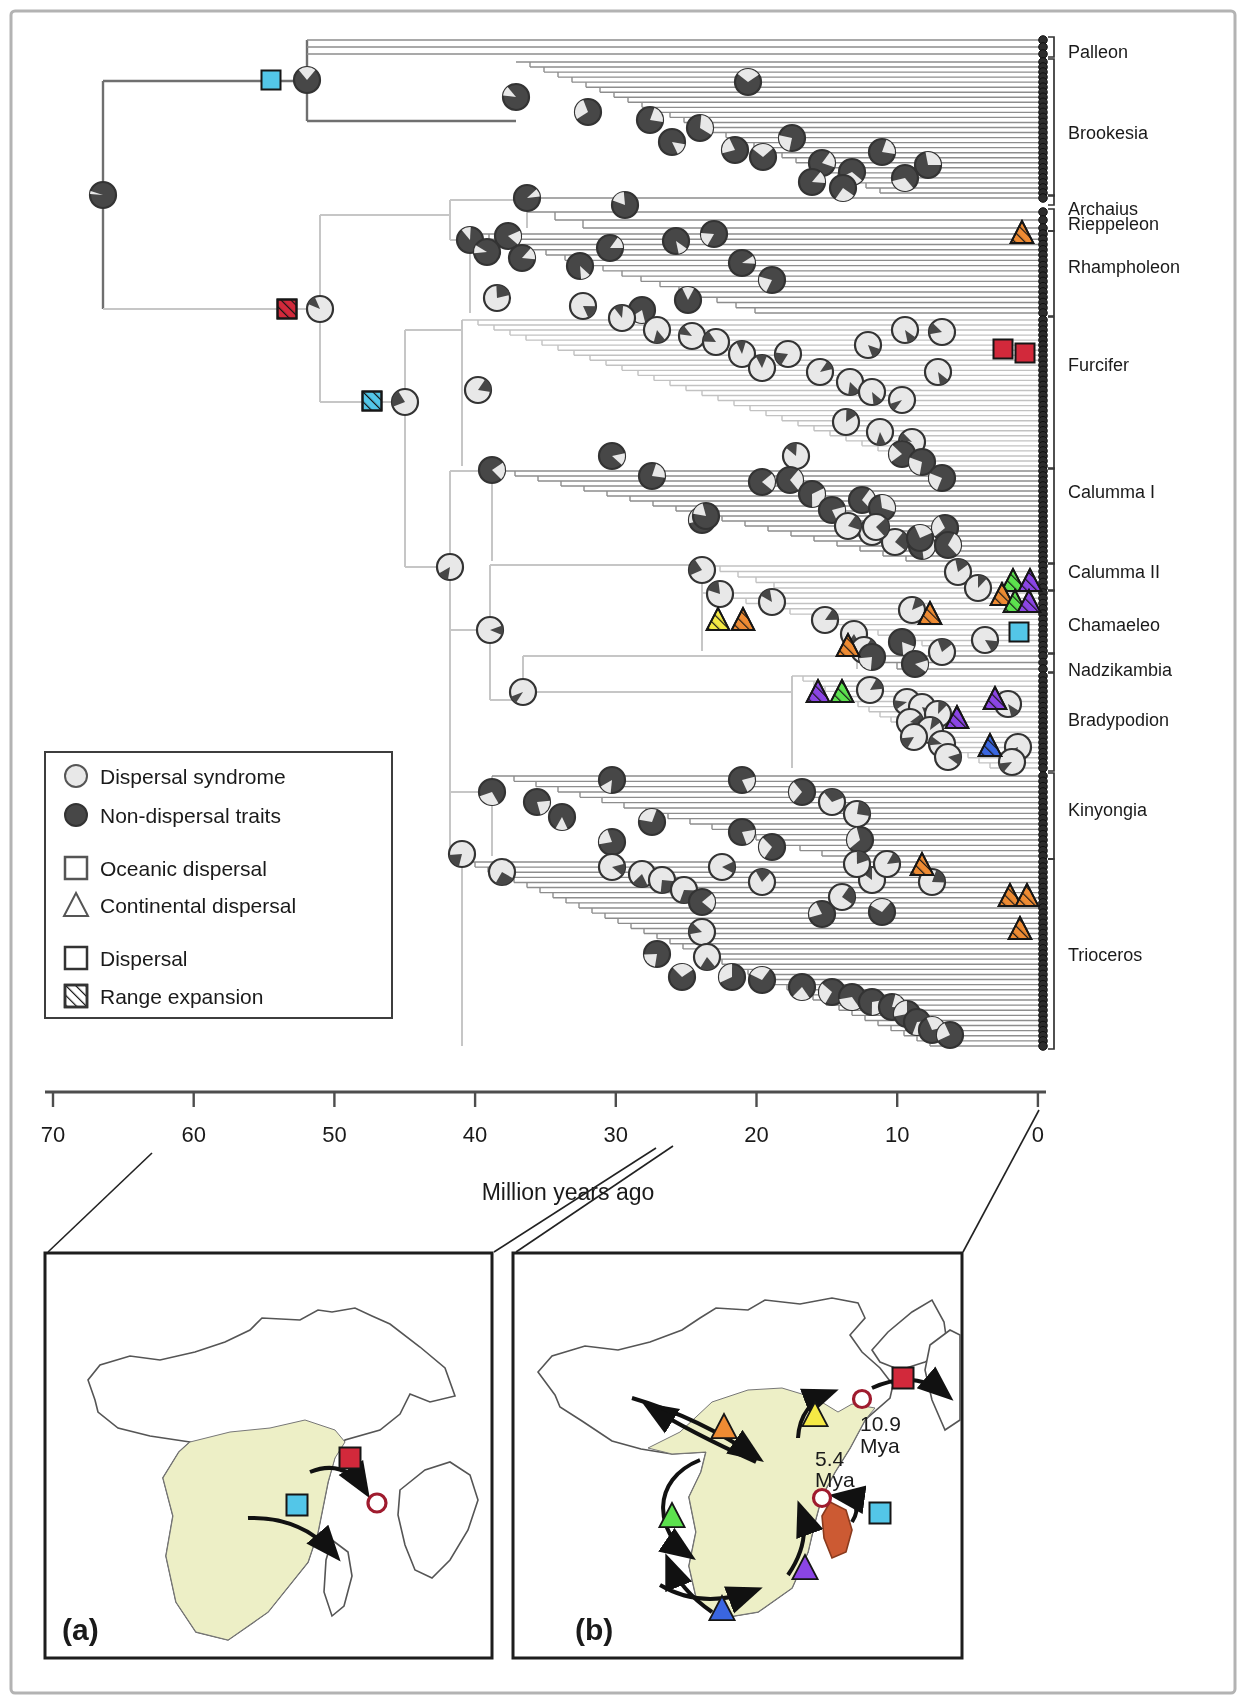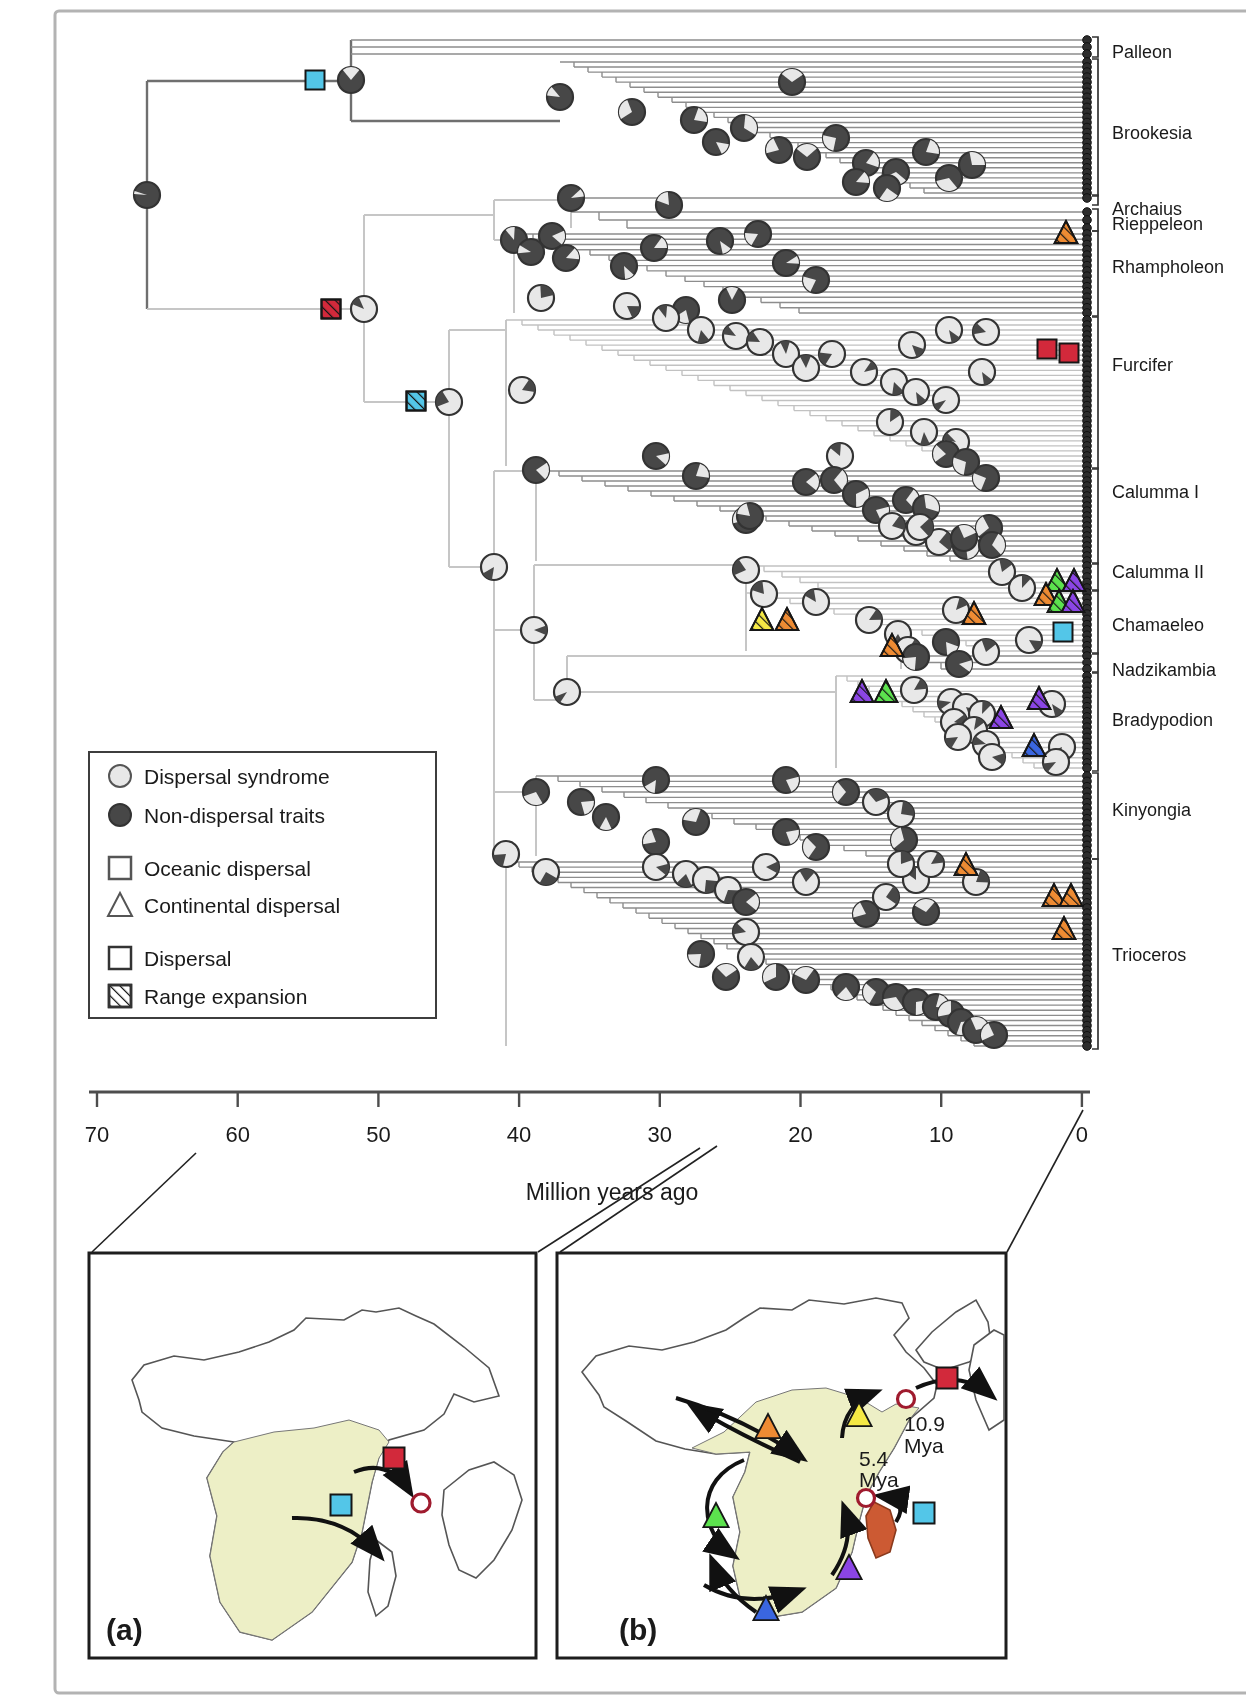--- a/index.html
+++ b/index.html
@@ -1,16 +1,16 @@
 <!DOCTYPE html>
 <html><head>
 <meta charset="utf-8">
 <style>
   html,body{margin:0;padding:0;background:#fff;}
-  #page{position:relative;width:1025px;height:1704px;background:#ffffff;font-family:"Liberation Sans",sans-serif;margin-left:44px;}
+  #page{position:relative;width:1025px;height:1704px;background:#ffffff;font-family:"Liberation Sans",sans-serif;}
   svg text{font-family:"Liberation Sans",sans-serif;fill:#1a1a1a;}
   .clade-label{font-size:18px;}
   .legend-label{font-size:21px;}
   .tick-label{font-size:22px;}
   .axis-label{font-size:23px;}
   .map-label{font-size:30px;font-weight:bold;}
   .event-label{font-size:21px;}
 </style>
 </head>
 <body>

